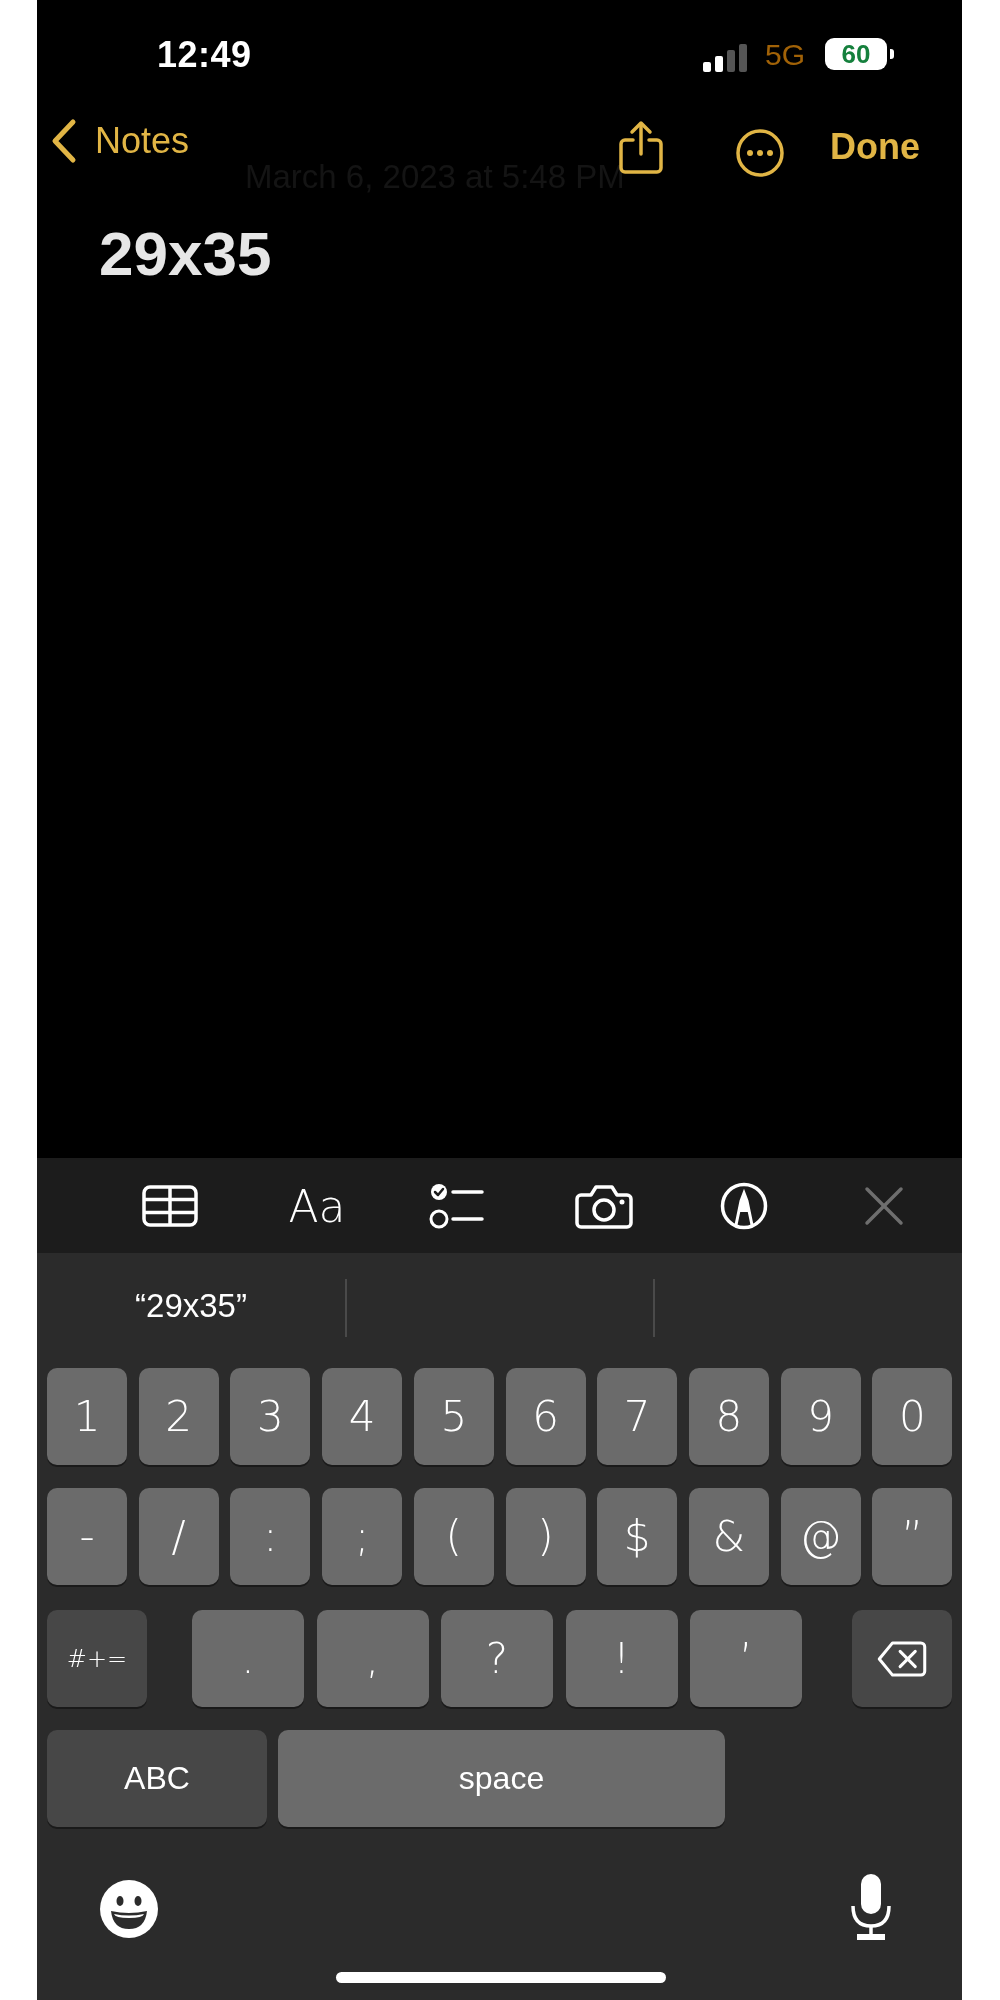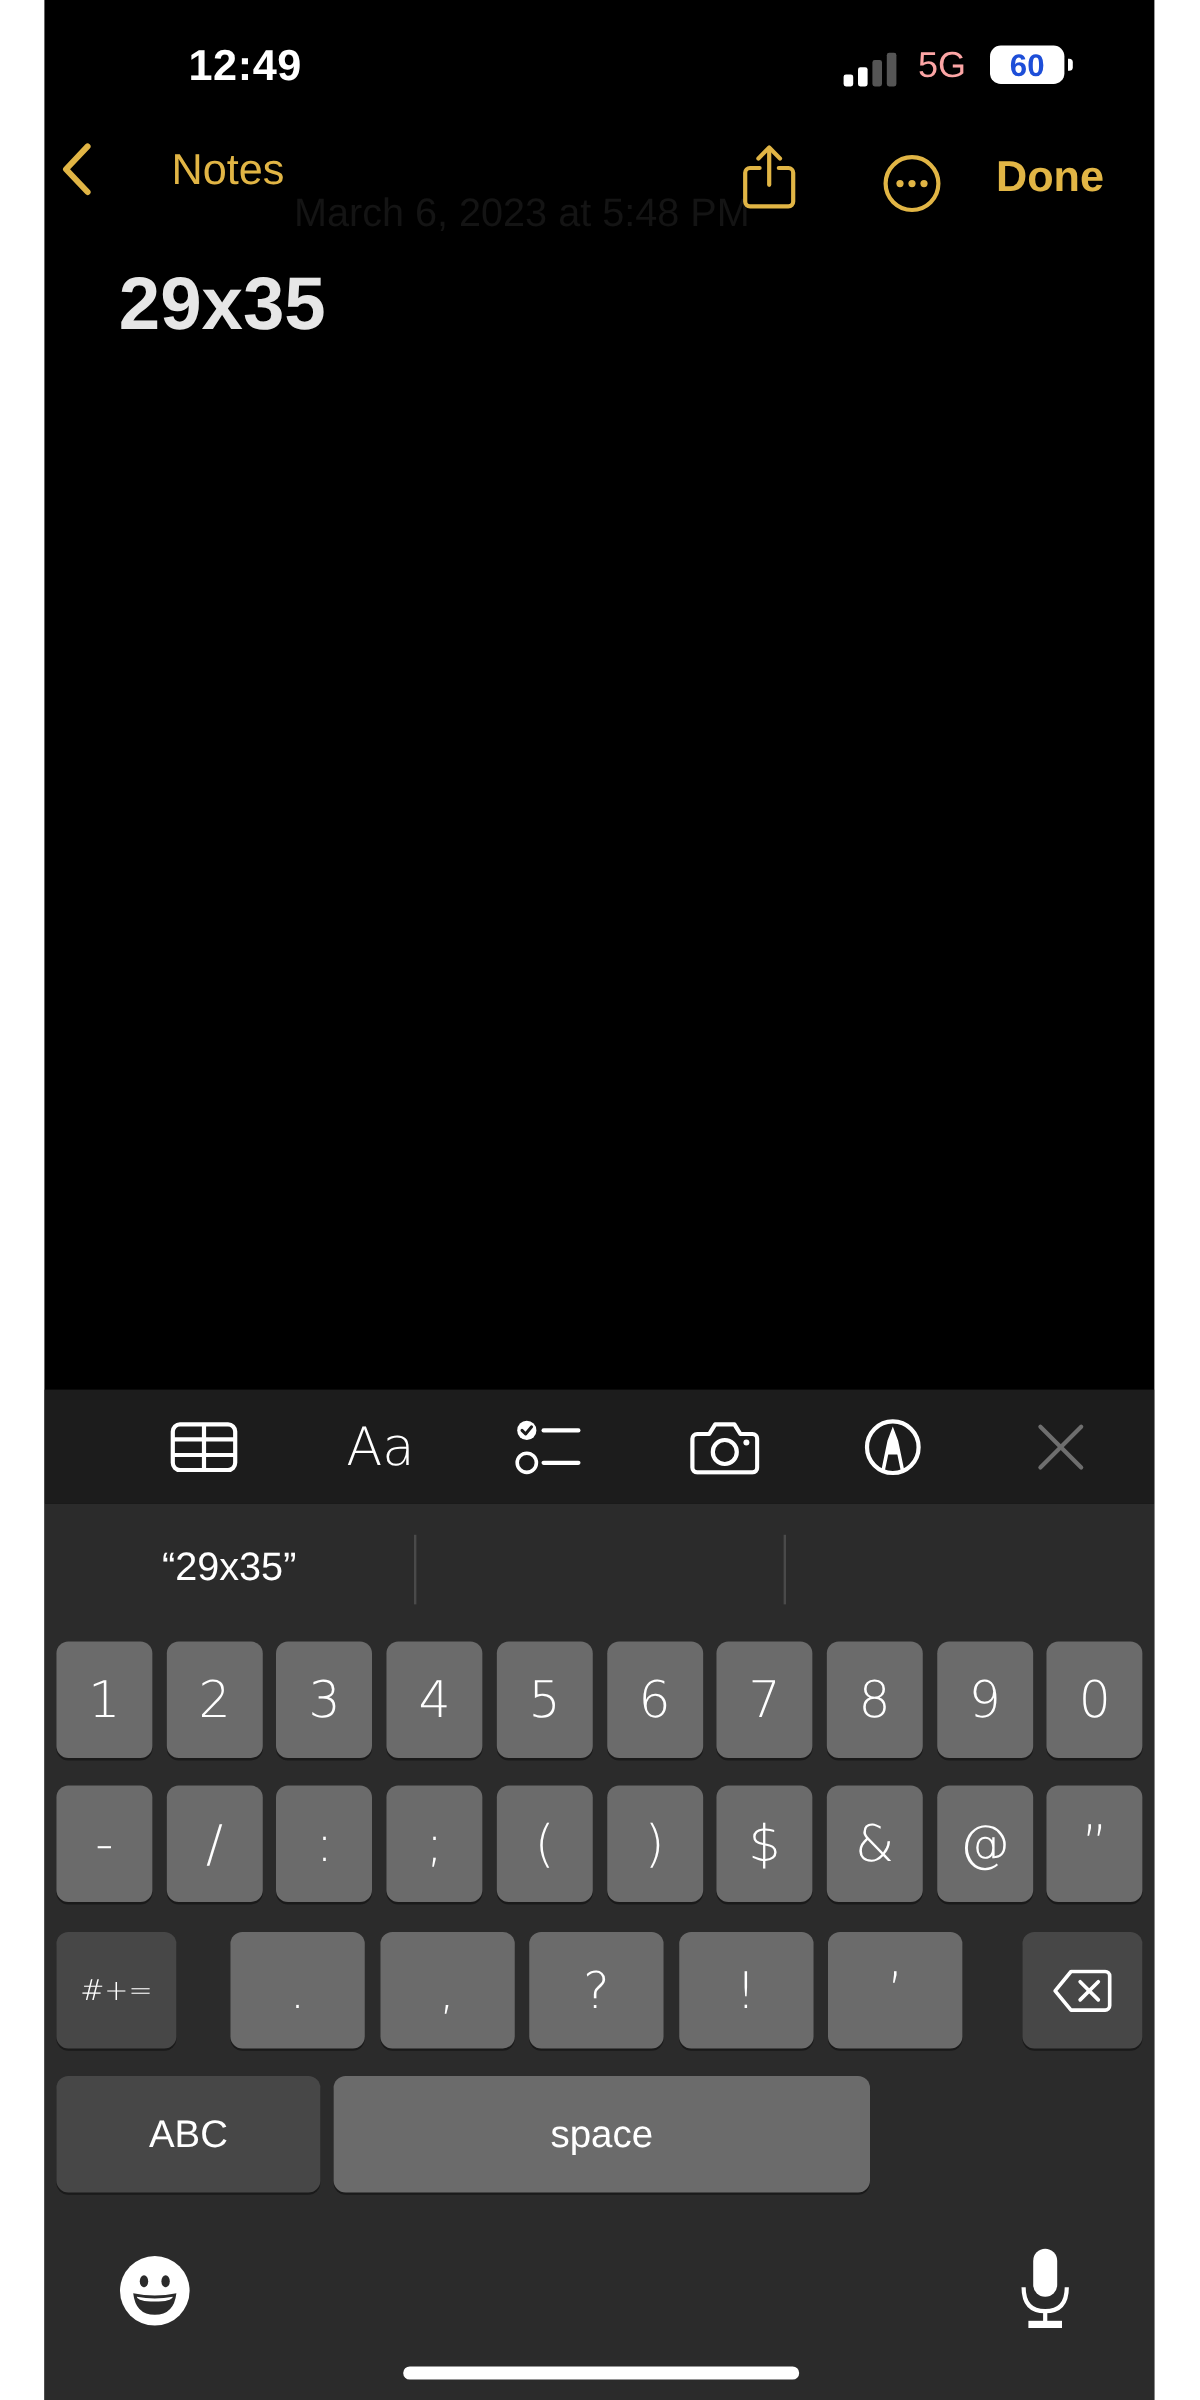--- a/index.html
+++ b/index.html
@@ -6,27 +6,27 @@
   body { width:1000px; height:2000px; background:#ffffff; position:relative; overflow:hidden;
          font-family:"Liberation Sans", sans-serif; }
   .phone { position:absolute; left:37px; top:0; width:925px; height:2000px; background:#000; overflow:hidden; }
   .abs { position:absolute; }
 
   
   .time { left:120px; top:34px; font-size:36px; font-weight:bold; color:#fff; letter-spacing:0.5px; }
   .signal { left:666px; top:44px; width:50px; height:28px; }
   .signal .bar { position:absolute; bottom:0; width:8px; border-radius:2px; background:#fff; }
   .signal .bar.off { background:#555; }
-  .net { left:728px; top:38px; font-size:30px; color:#fca5a5; }
+  .net { left:728px; top:38px; font-size:30px; color:#a16207; }
   .battery { left:788px; top:38px; width:62px; height:32px; background:#fff; border-radius:9px;
-             color:#1d4ed8; font-size:26px; font-weight:bold; text-align:center; line-height:32px; }
+             color:#15803d; font-size:26px; font-weight:bold; text-align:center; line-height:32px; }
   .battery-cap { left:853px; top:49px; width:4px; height:10px; background:#fff; border-radius:0 3px 3px 0; }
 
   
-  .back { left:12px; top:118px; display:flex; align-items:center; color:#E1B545; cursor:pointer;gap:48px; }
+  .back { left:12px; top:118px; display:flex; align-items:center; color:#E1B545; cursor:pointer; }
   .back svg { width:28px; height:46px; }
   .back span { font-size:36px; margin-left:18px; }
   .date-ghost { left:208px; top:158px; font-size:33px; color:#141414; white-space:nowrap; }
   .icon-btn { cursor:pointer; }
   .share { left:580px; top:120px; width:48px; height:56px; }
   .more { left:698px; top:128px; width:50px; height:50px; }
   .done { left:793px; top:126px; font-size:36px; font-weight:bold; color:#E1B545; cursor:pointer; }
 
   
   .note-title { left:62px; top:218px; font-size:62px; font-weight:bold; color:#E6E6E6; }

